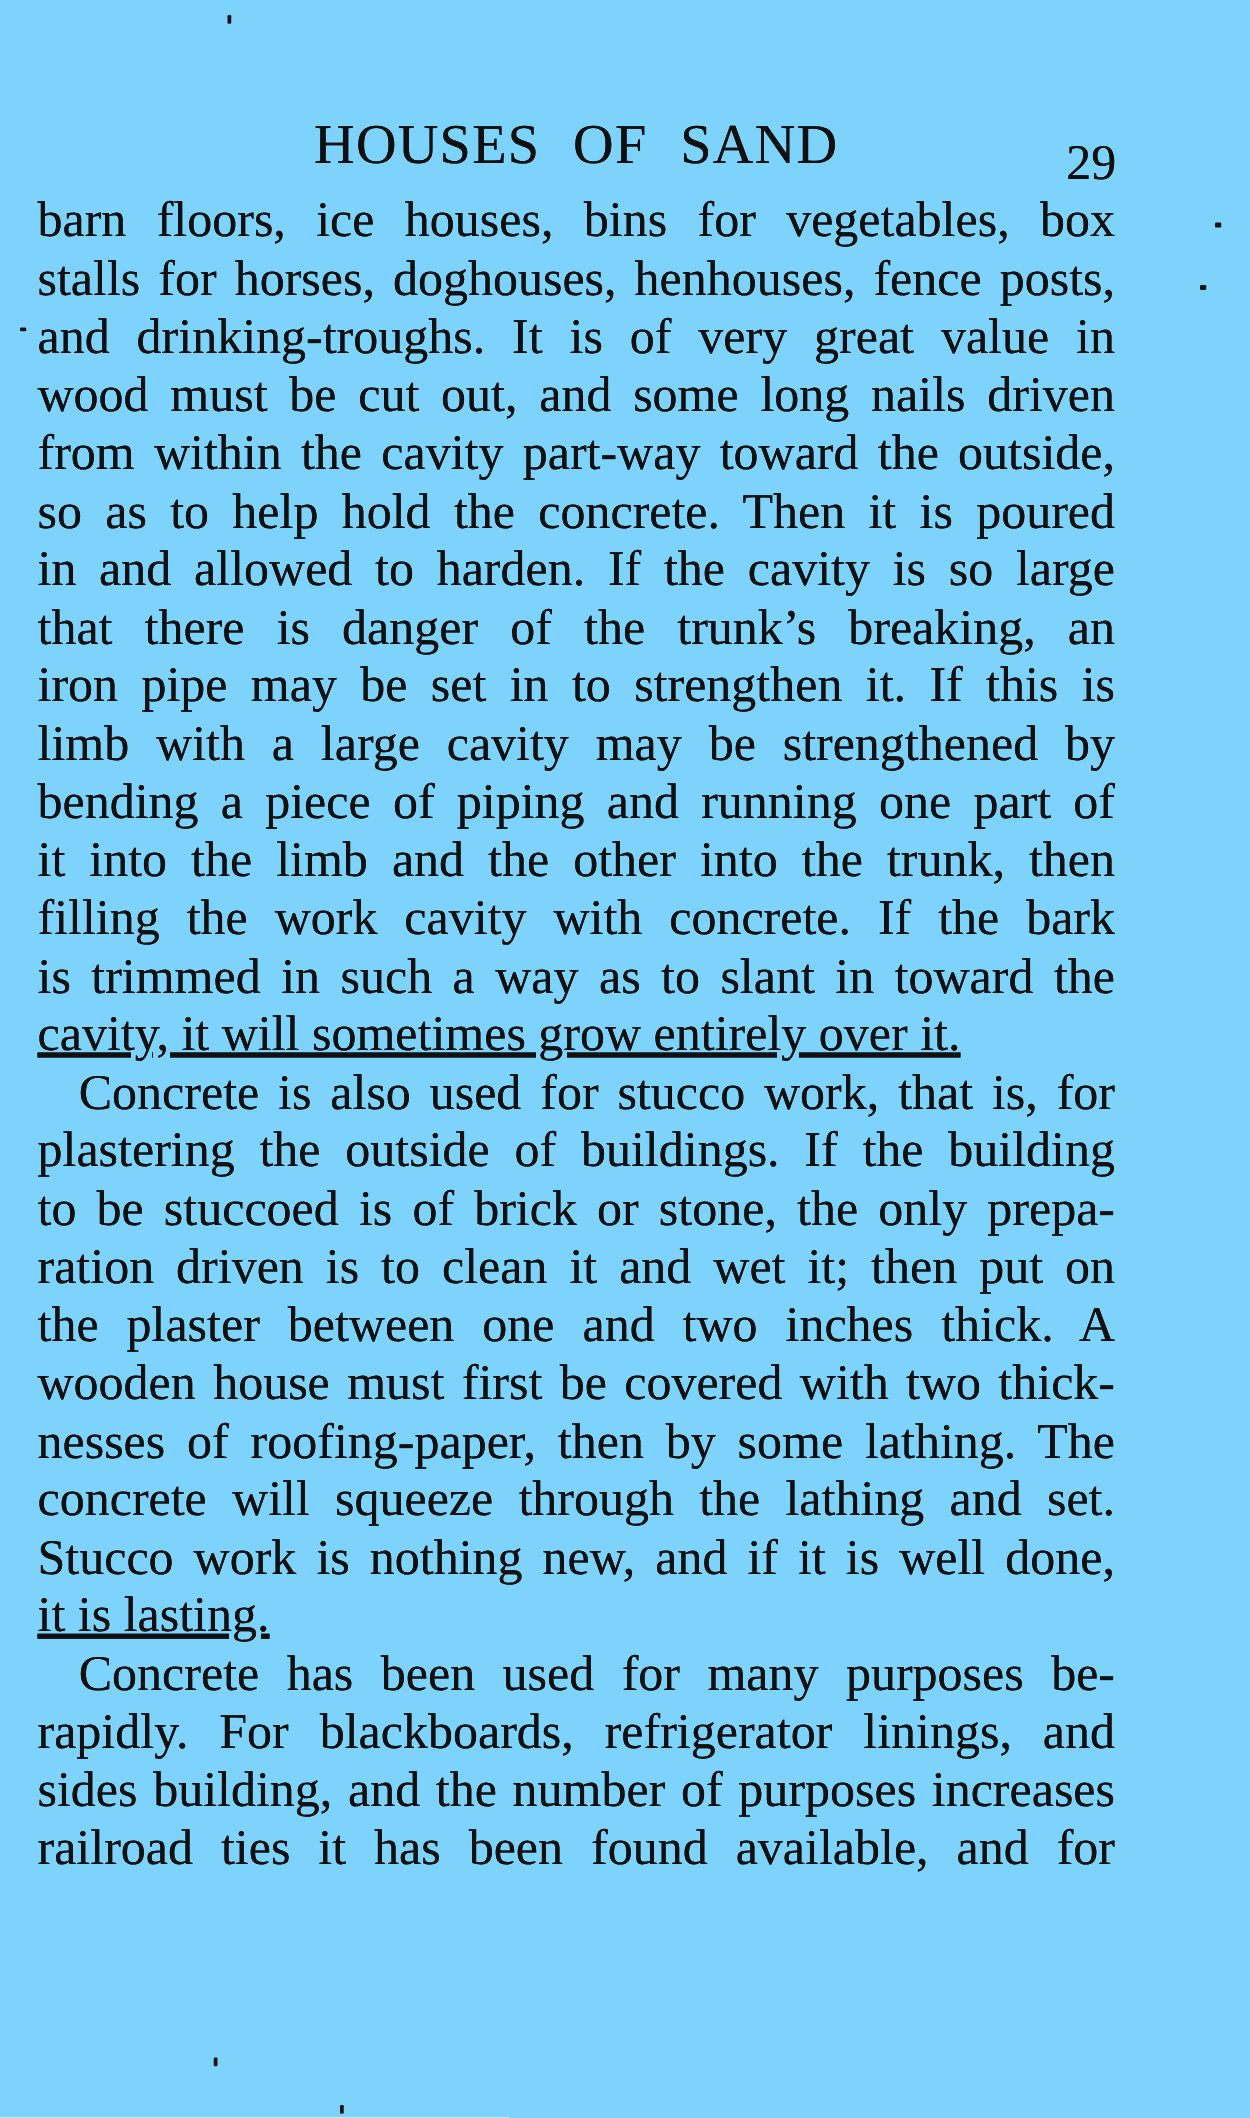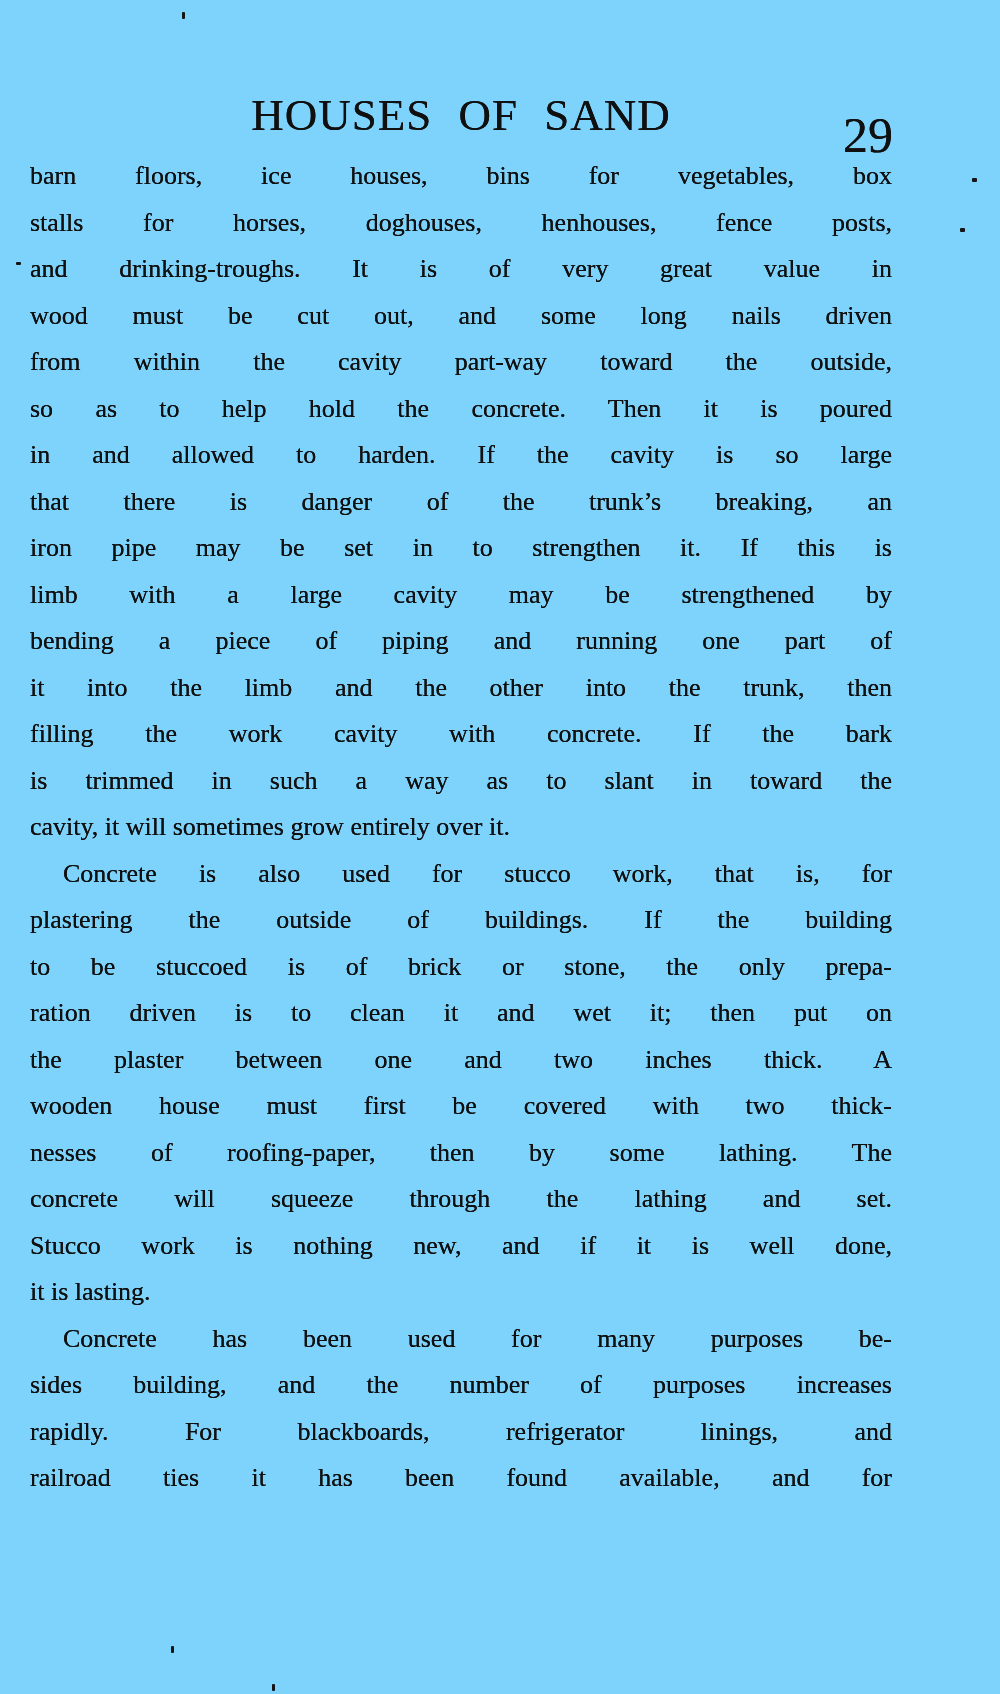--- a/index.html
+++ b/index.html
@@ -26,39 +26,40 @@
     font-size: 45px;
     letter-spacing: 1px;
     word-spacing: 14px;
     white-space: nowrap;
     text-shadow: 0 0 0.5px currentColor;
   }
   .page-number {
     position: absolute;
     top: 106px;
     right: 107px;
-    font-size: 50px;
+    font-size: 40px;
     text-shadow: 0 0 0.5px currentColor;
   }
   .body-text {
     position: absolute;
     top: 153px;
     left: 30px;
     width: 862px;
-    font-size: 26px;
+    font-size: 40px;
     line-height: 46.5px;
     text-shadow: 0 0 0.5px currentColor;
   }
   .line {
     text-align: justify;
     text-align-last: justify;
     white-space: normal;
   }
   .line.ragged {
     text-align-last: left;
+    text-decoration: underline;
   }
   .line.indent {
     text-indent: 33px;
   }
   .speck {
     position: absolute;
     background: #151515;
     border-radius: 1px;
   }
 </style>
@@ -90,22 +91,22 @@
       <div class="line">plastering the outside of buildings. If the building</div>
       <div class="line">to be stuccoed is of brick or stone, the only prepa-</div>
       <div class="line">ration driven is to clean it and wet it; then put on</div>
       <div class="line">the plaster between one and two inches thick. A</div>
       <div class="line">wooden house must first be covered with two thick-</div>
       <div class="line">nesses of roofing-paper, then by some lathing. The</div>
       <div class="line">concrete will squeeze through the lathing and set.</div>
       <div class="line">Stucco work is nothing new, and if it is well done,</div>
       <div class="line ragged">it is lasting.</div>
       <div class="line indent">Concrete has been used for many purposes be-</div>
+      <div class="line">rapidly. For blackboards, refrigerator linings, and</div>
       <div class="line">sides building, and the number of purposes increases</div>
-      <div class="line">rapidly. For blackboards, refrigerator linings, and</div>
       <div class="line">railroad ties it has been found available, and for</div>
     </div>
   <div id="specks">
       <div class="speck" style="left: 182px; top: 12px; width: 3px; height: 7px;"></div>
       <div class="speck" style="left: 972px; top: 178px; width: 5px; height: 4px;"></div>
       <div class="speck" style="left: 960px; top: 228px; width: 5px; height: 4px;"></div>
       <div class="speck" style="left: 16px; top: 262px; width: 5px; height: 3px;"></div>
       <div class="speck" style="left: 171px; top: 1646px; width: 3px; height: 7px;"></div>
       <div class="speck" style="left: 272px; top: 1684px; width: 3px; height: 7px;"></div>
     </div>

